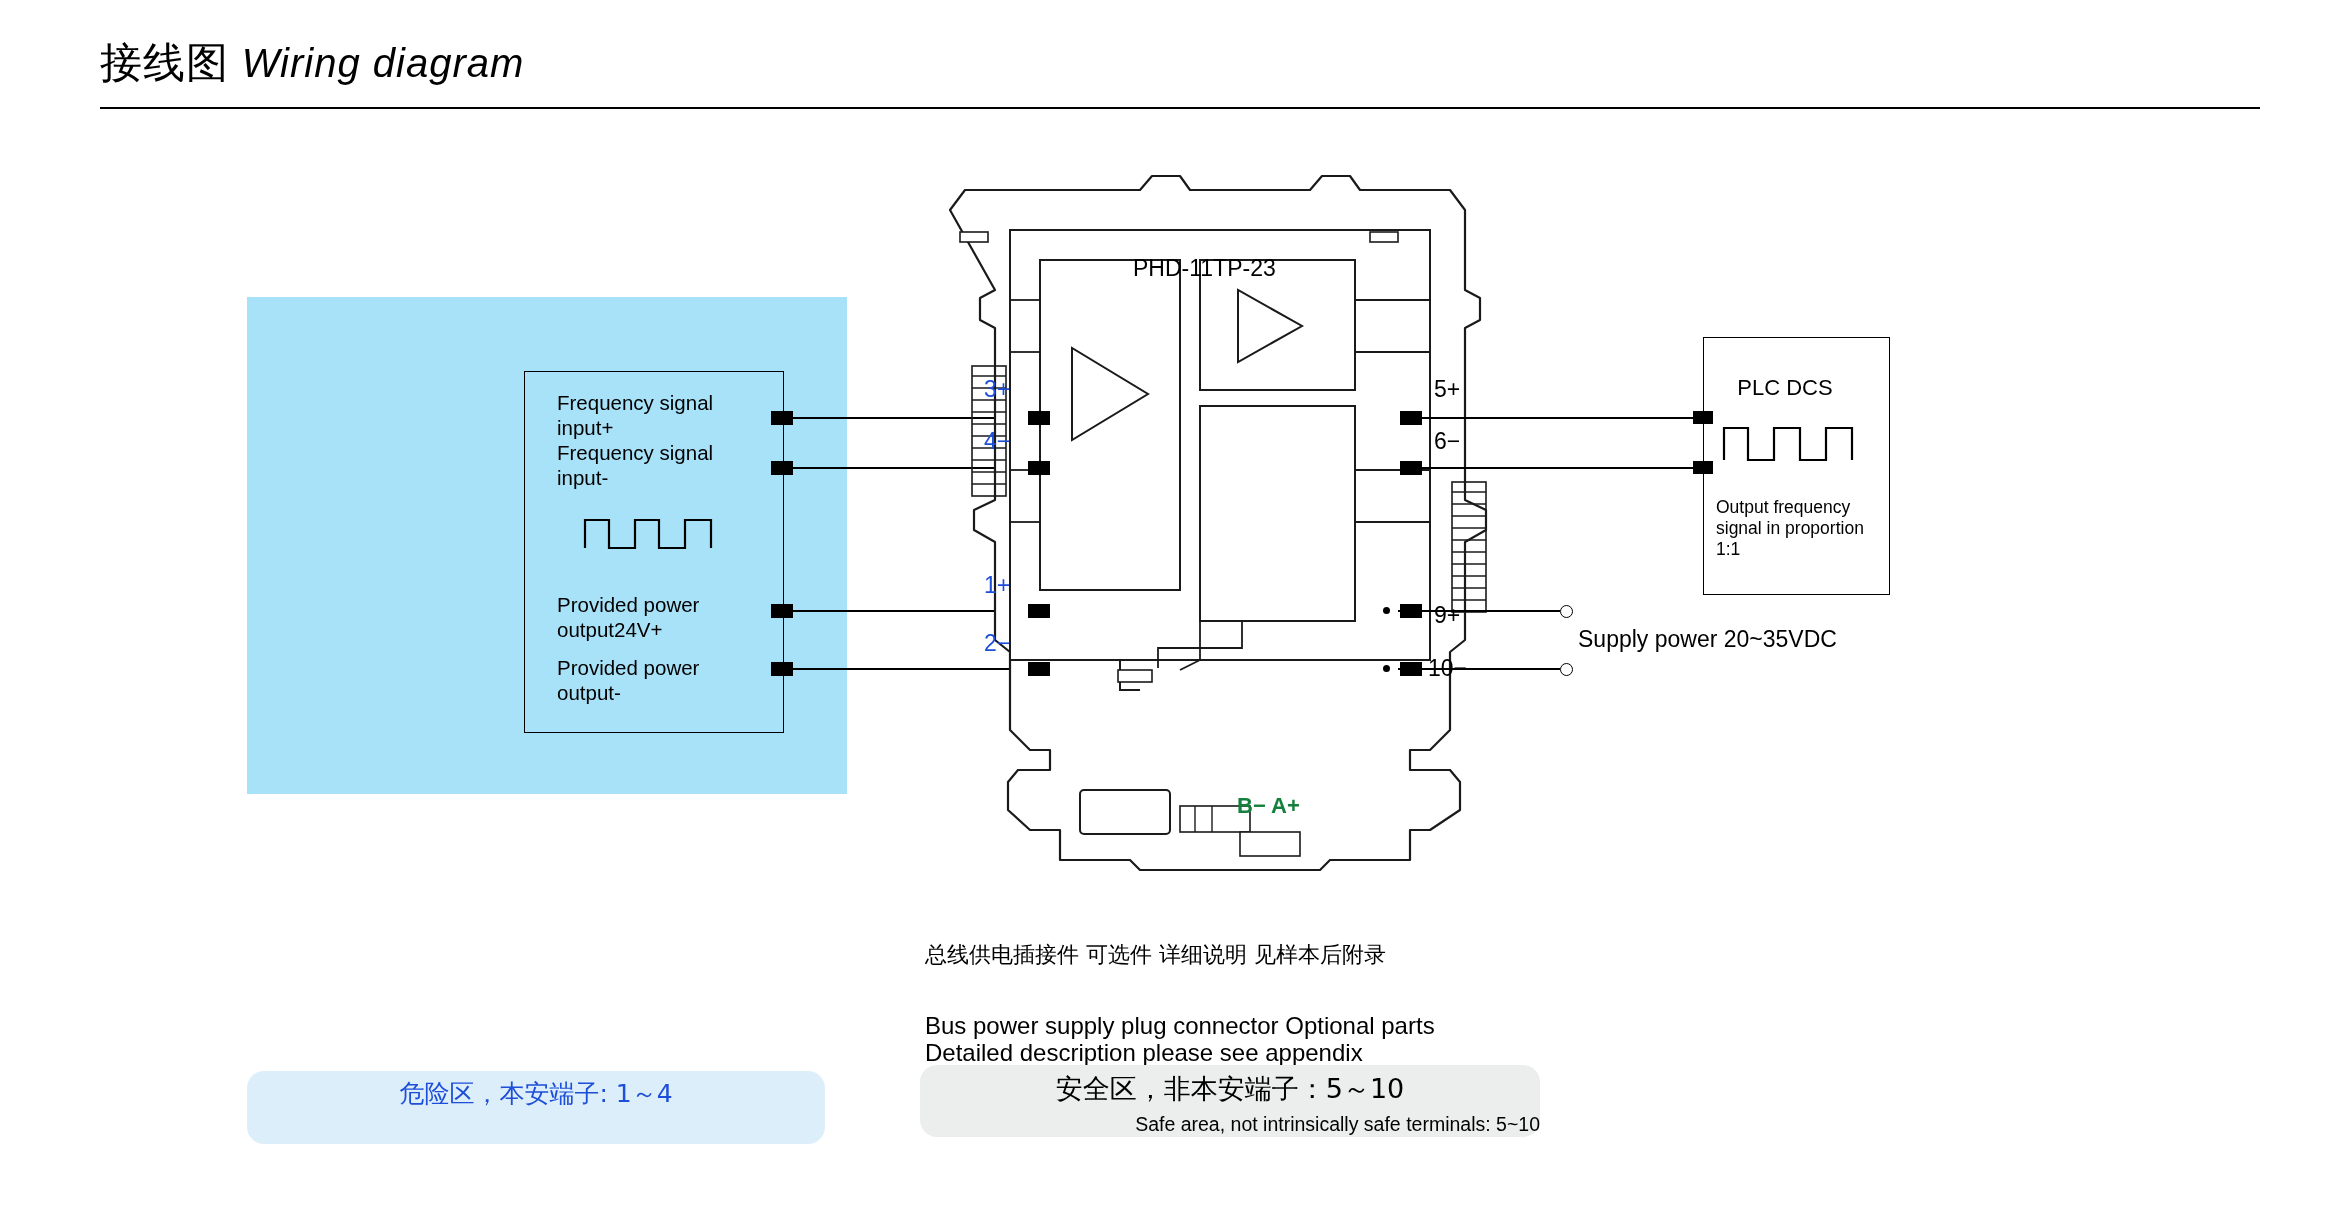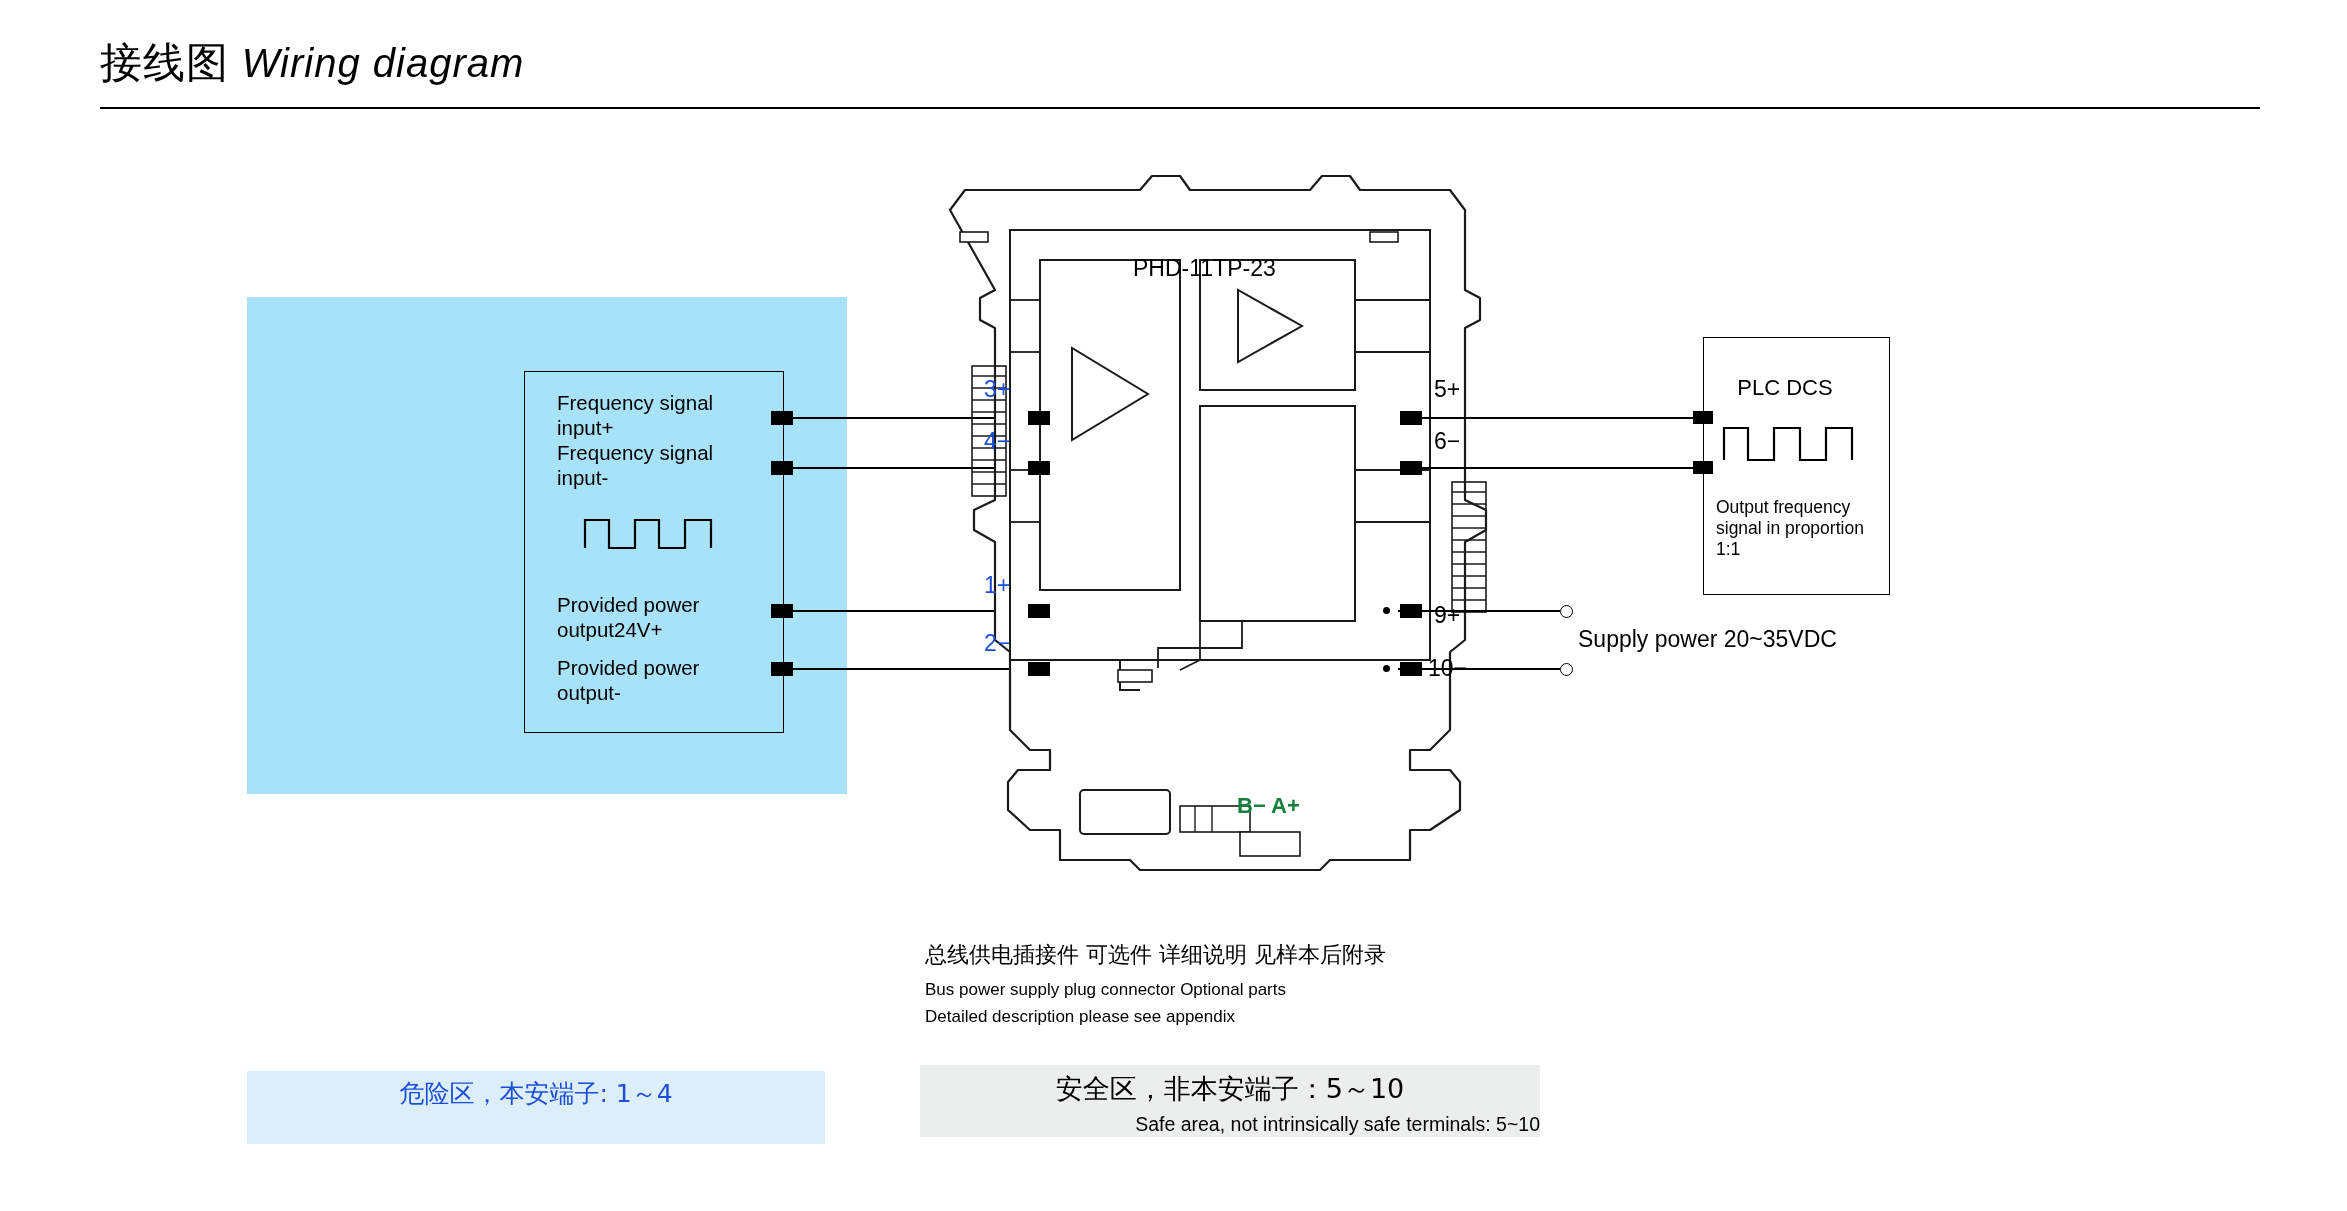--- a/index.html
+++ b/index.html
@@ -164,29 +164,30 @@
     position: absolute;
     left: 925px;
     top: 940px;
     font-size: 22px;
     font-family: "DejaVu Sans", sans-serif;
     white-space: nowrap;
   }
   .bus-note-en {
     position: absolute;
     left: 925px;
-    top: 976px;
-    font-size: 17px;
+    top: 1012px;
+    font-size: 24px;
     line-height: 27px;
     white-space: pre-line;
   }
   
   .legend {
     position: absolute;
     box-sizing: border-box;
+    border-radius: 17px;
   }
   .legend.blue {
     left: 247px;
     top: 1071px;
     width: 578px;
     height: 73px;
     background: #ddeefb;
   }
   .legend.gray {
     left: 920px;

